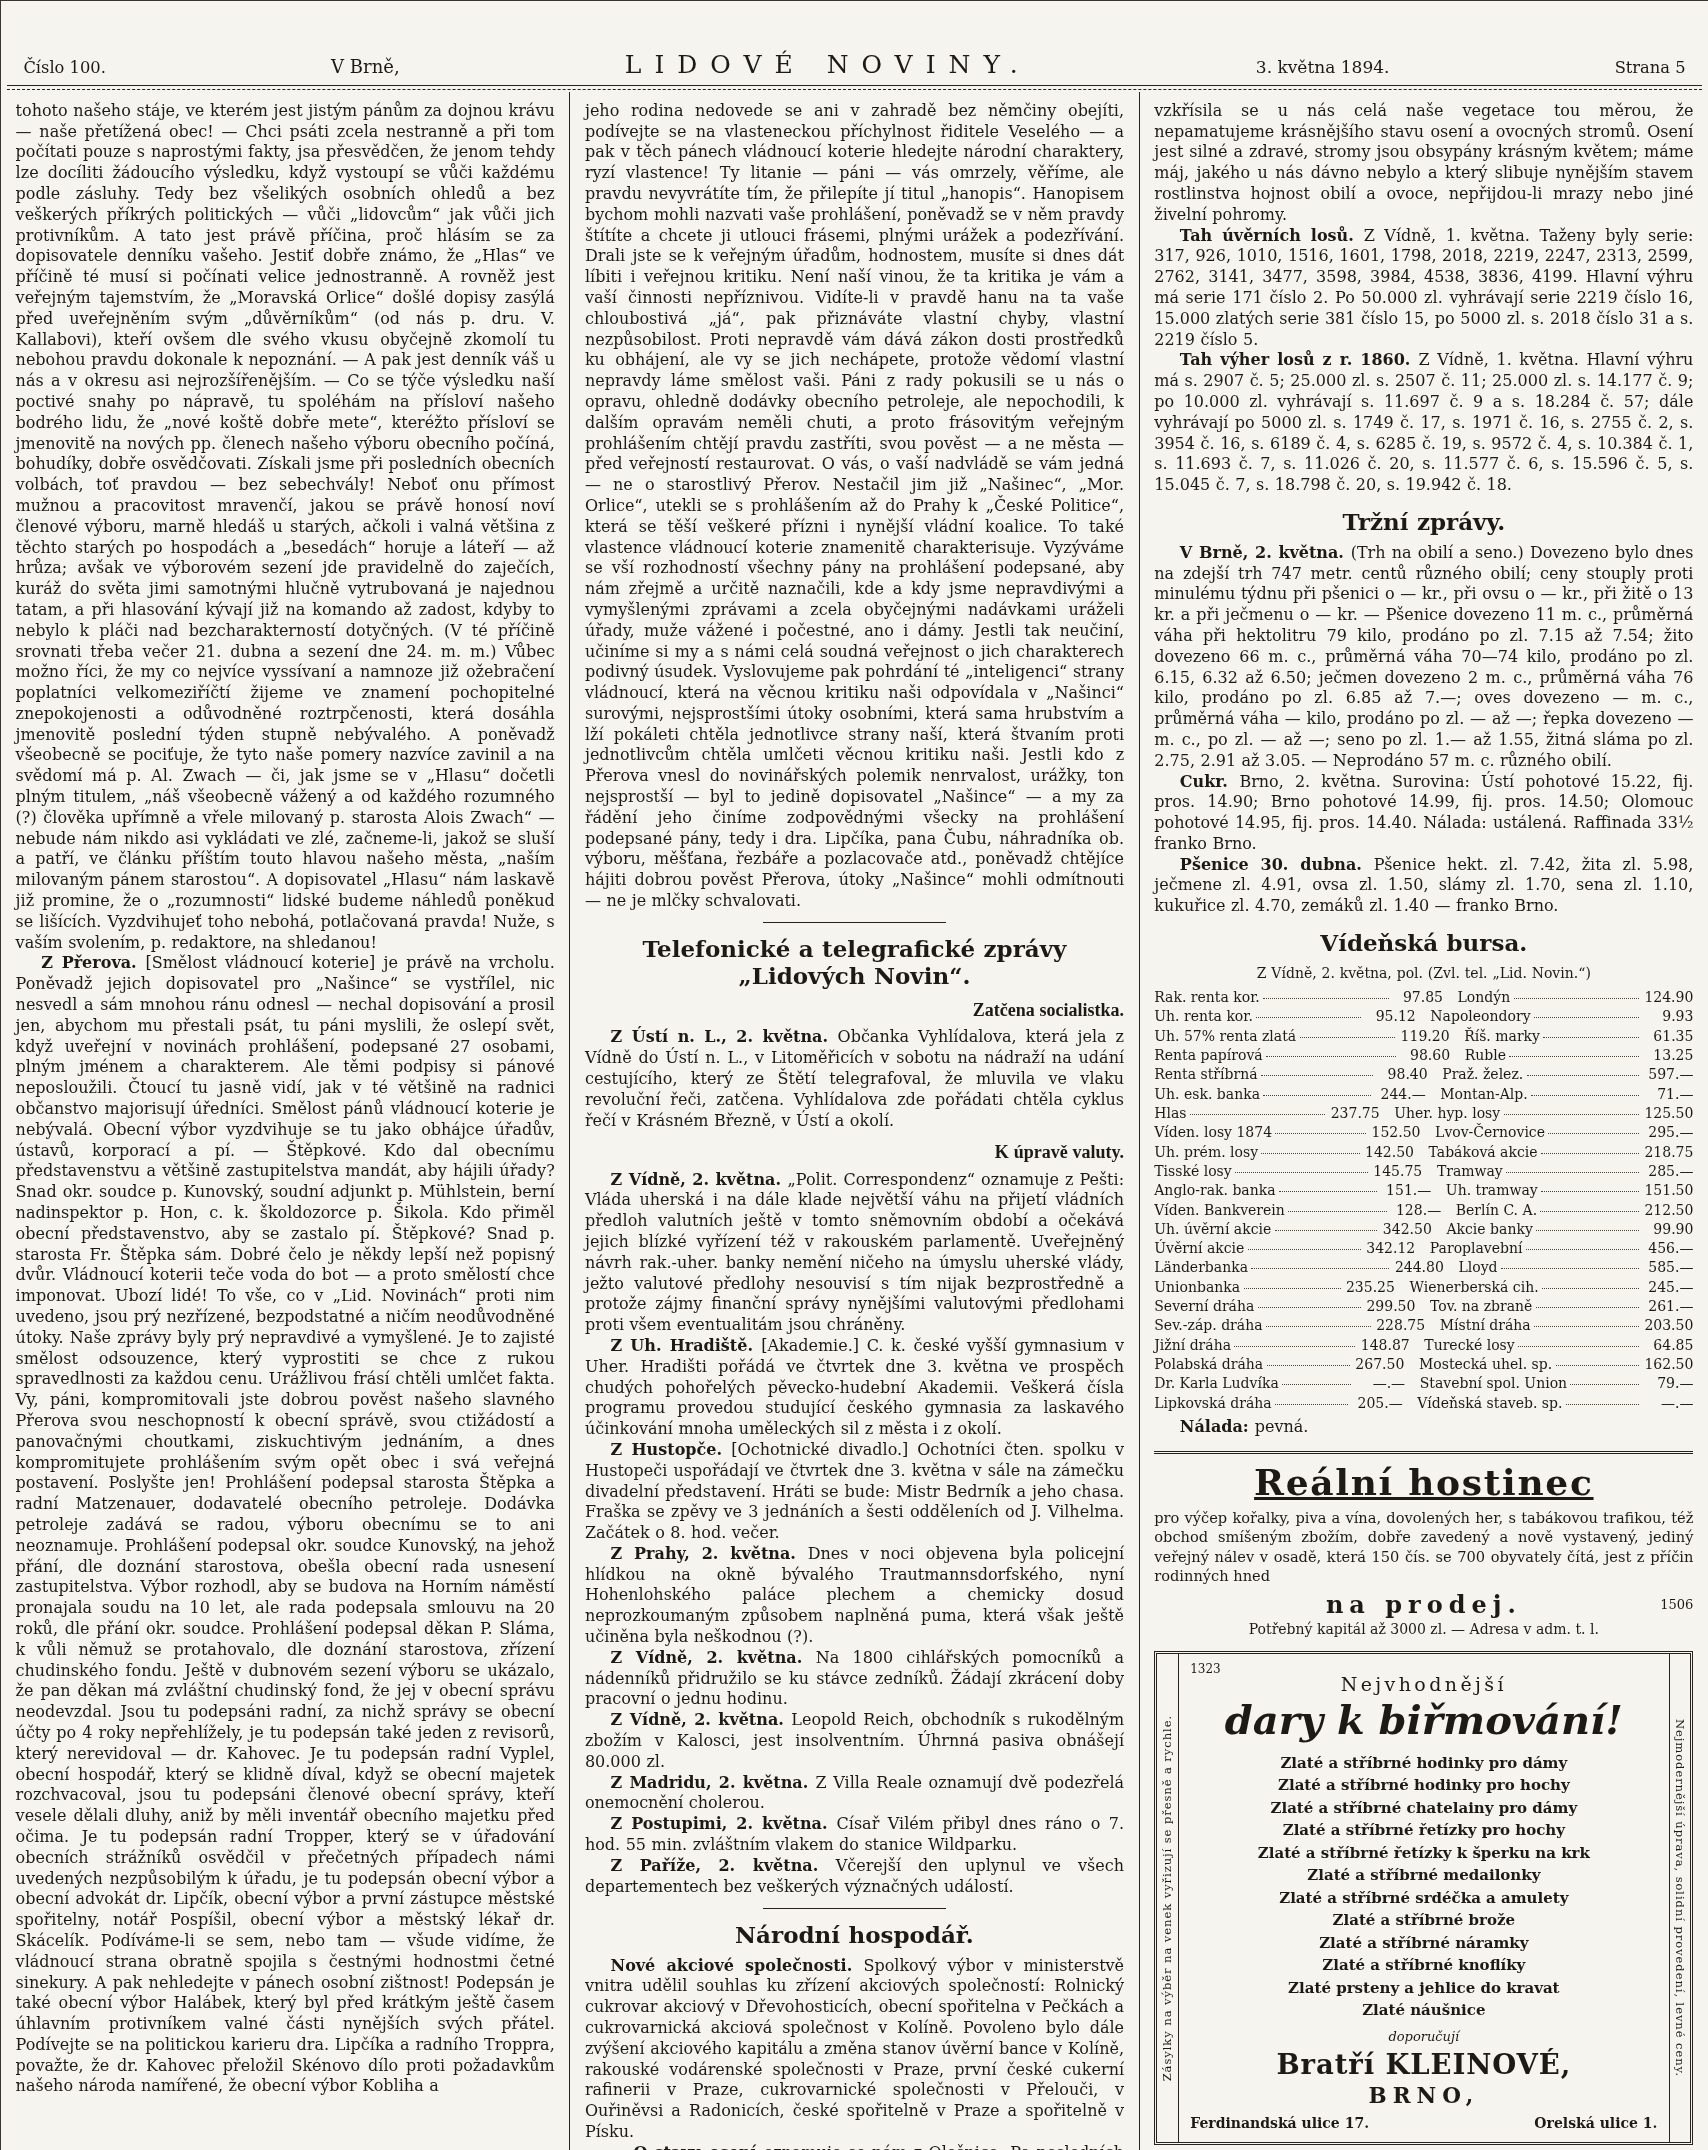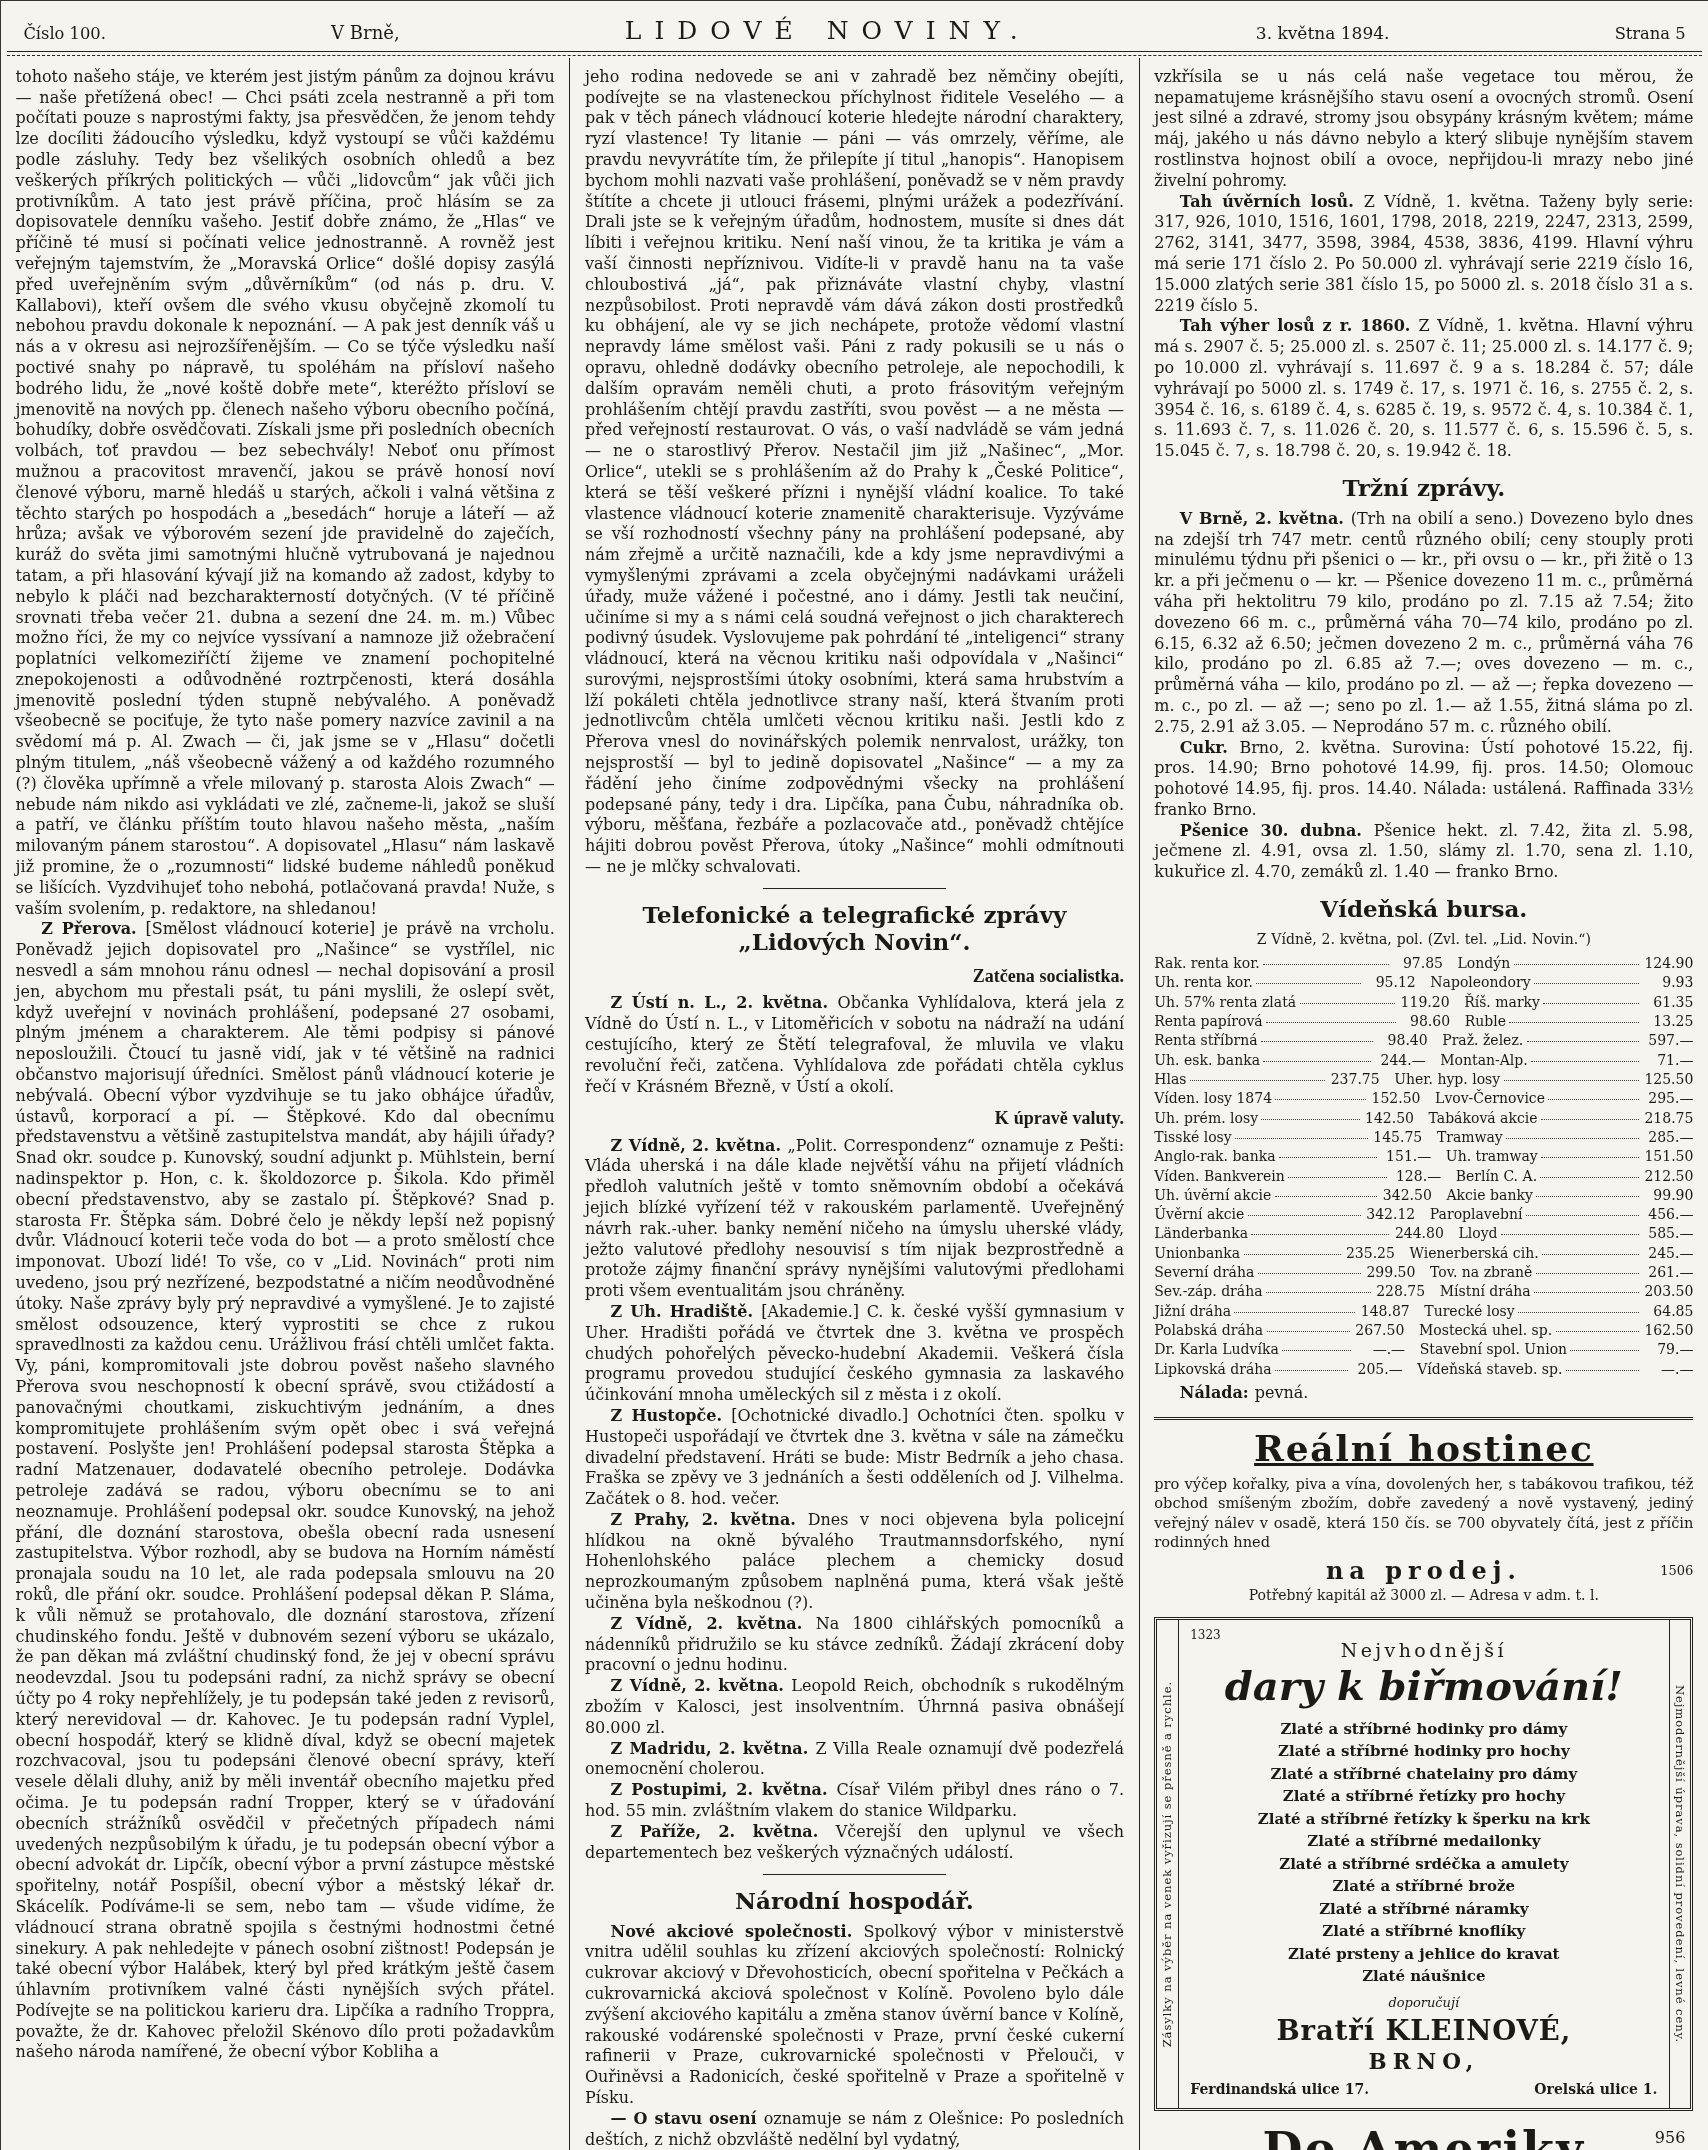--- a/index.html
+++ b/index.html
@@ -1,20 +1,20 @@
 <!DOCTYPE html>
 <html style="font-size:6.9px"><head>
 <meta charset="utf-8">
 <style>
   html,body{margin:0;padding:0;background:#8a857c;}
   .page{width:1709px;height:2537px;margin:0 auto;background:#f6f4ee;color:#1d1a15;
         font-family:"DejaVu Serif","Liberation Serif",serif;box-sizing:border-box;
         position:relative;overflow:hidden;border:0.9px solid #3a362f;}
   
-  .masthead{display:flex;align-items:baseline;justify-content:space-between;padding:14.6px 22.4px 6px;}
+  .masthead{display:flex;align-items:baseline;justify-content:space-between;padding:14.6px 22.4px 6px;margin-top:34px;}
   .mh-issue,.mh-page{font-size:16.3px;}
   .mh-place{font-size:18px;}
   .mh-title{font-size:25px;font-weight:500;letter-spacing:13px;margin:0;white-space:nowrap;}
   .mh-date{font-size:17px;}
   .rule-head{border-top:1.3px solid #27231c;margin:0 6px;}
   .rule-head2{border-top:0.9px dashed #27231c;margin:3px 6px 0;}
   
   .cols{display:flex;height:2452px;overflow:hidden;margin-top:2.6px;}
   .col{flex:1 1 0;padding:8.6px 14.6px 0;overflow:hidden;box-sizing:border-box;}
   .col+.col{border-left:0.9px solid #27231c;}

